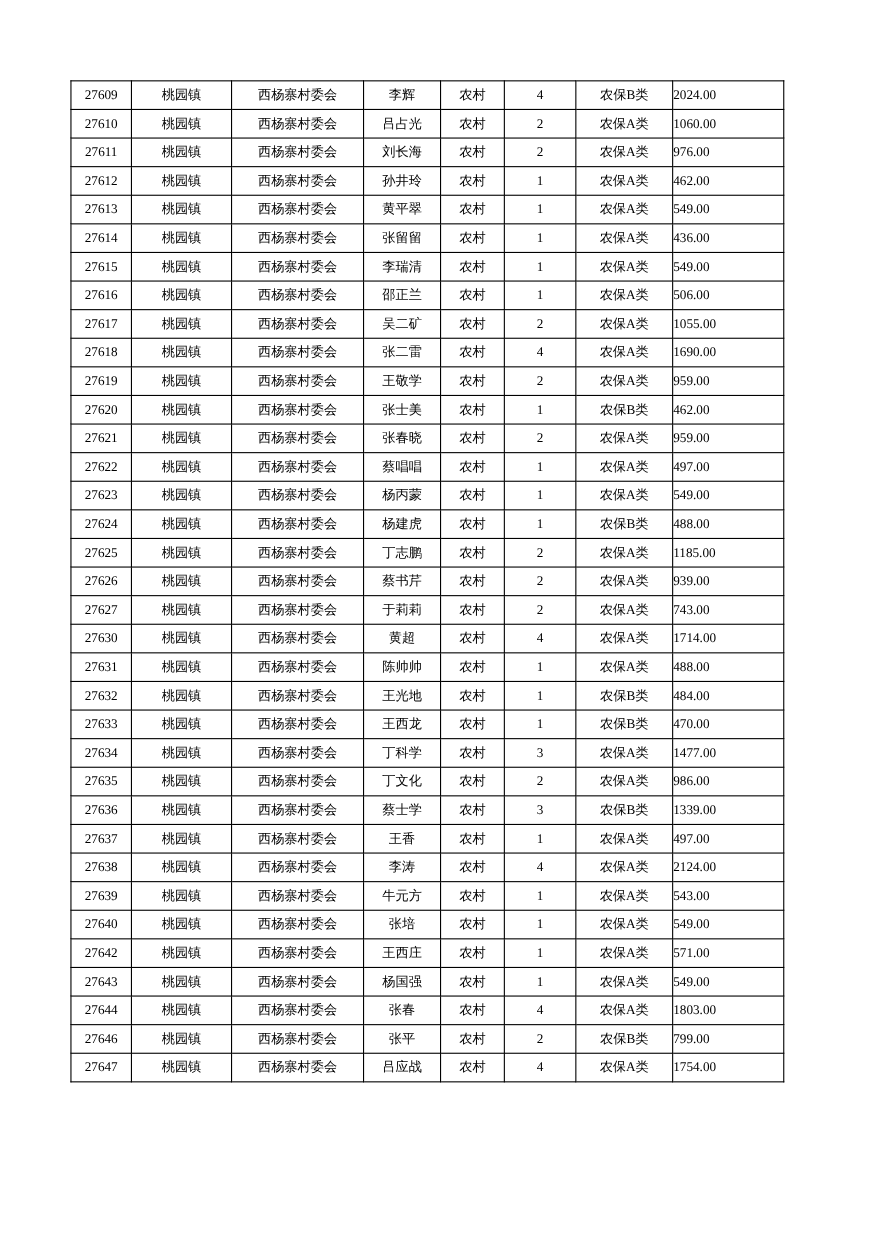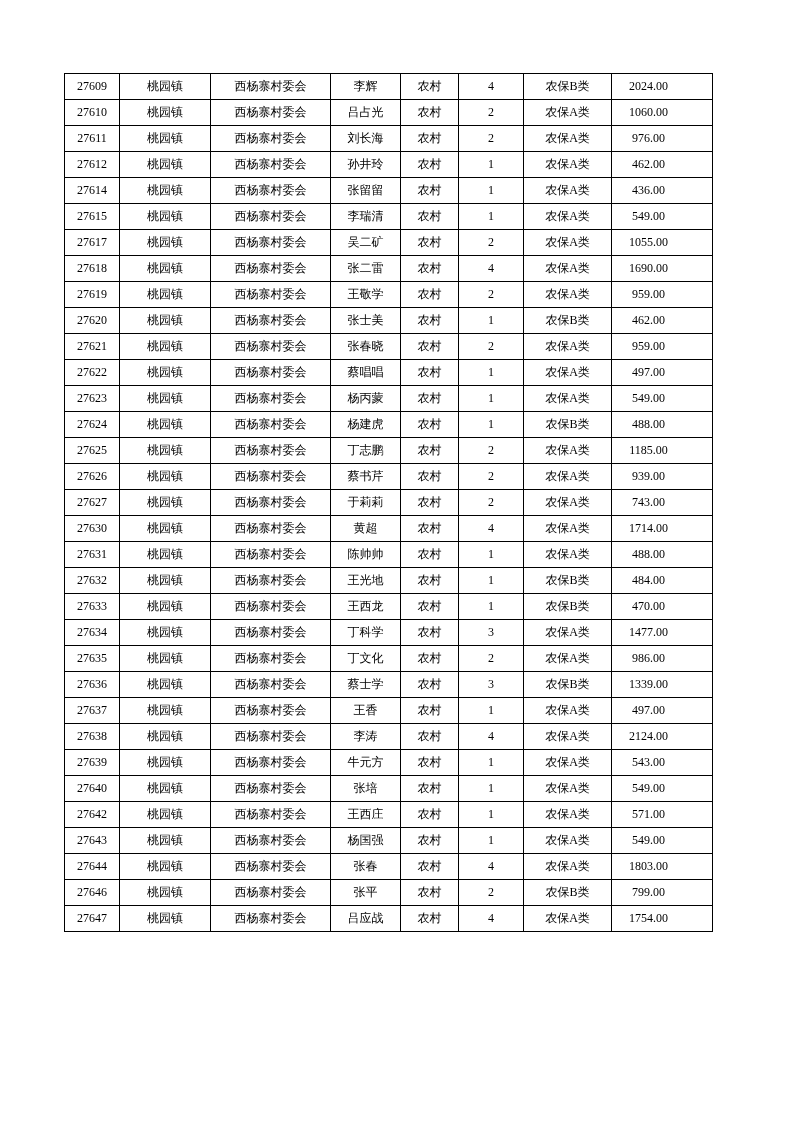--- a/index.html
+++ b/index.html
@@ -30,21 +30,21 @@
     height: 25px;
     font-size: 12px;
     line-height: 25px;
     text-align: center;
     vertical-align: middle;
     padding: 0;
     white-space: nowrap;
     overflow: hidden;
   }
   table.grid td.col-amount {
-    text-align: center;
+    text-align: left;
     padding-right: 27px;
   }
   col.c-id       { width: 55px;  }
   col.c-town     { width: 91px;  }
   col.c-village  { width: 120px; }
   col.c-name     { width: 70px;  }
   col.c-residence{ width: 58px;  }
   col.c-persons  { width: 65px;  }
   col.c-category { width: 88px;  }
   col.c-amount   { width: 101px; }
@@ -99,38 +99,58 @@
           <td class="col-id">27612</td>
           <td class="col-town">桃园镇</td>
           <td class="col-village">西杨寨村委会</td>
           <td class="col-name">孙井玲</td>
           <td class="col-residence">农村</td>
           <td class="col-persons">1</td>
           <td class="col-category">农保A类</td>
           <td class="col-amount">462.00</td>
         </tr>
         <tr>
+          <td class="col-id">27613</td>
+          <td class="col-town">桃园镇</td>
+          <td class="col-village">西杨寨村委会</td>
+          <td class="col-name">黄平翠</td>
+          <td class="col-residence">农村</td>
+          <td class="col-persons">1</td>
+          <td class="col-category">农保A类</td>
+          <td class="col-amount">549.00</td>
+        </tr>
+        <tr>
           <td class="col-id">27614</td>
           <td class="col-town">桃园镇</td>
           <td class="col-village">西杨寨村委会</td>
           <td class="col-name">张留留</td>
           <td class="col-residence">农村</td>
           <td class="col-persons">1</td>
           <td class="col-category">农保A类</td>
           <td class="col-amount">436.00</td>
         </tr>
         <tr>
           <td class="col-id">27615</td>
           <td class="col-town">桃园镇</td>
           <td class="col-village">西杨寨村委会</td>
           <td class="col-name">李瑞清</td>
           <td class="col-residence">农村</td>
           <td class="col-persons">1</td>
           <td class="col-category">农保A类</td>
           <td class="col-amount">549.00</td>
+        </tr>
+        <tr>
+          <td class="col-id">27616</td>
+          <td class="col-town">桃园镇</td>
+          <td class="col-village">西杨寨村委会</td>
+          <td class="col-name">邵正兰</td>
+          <td class="col-residence">农村</td>
+          <td class="col-persons">1</td>
+          <td class="col-category">农保A类</td>
+          <td class="col-amount">506.00</td>
         </tr>
         <tr>
           <td class="col-id">27617</td>
           <td class="col-town">桃园镇</td>
           <td class="col-village">西杨寨村委会</td>
           <td class="col-name">吴二矿</td>
           <td class="col-residence">农村</td>
           <td class="col-persons">2</td>
           <td class="col-category">农保A类</td>
           <td class="col-amount">1055.00</td>

